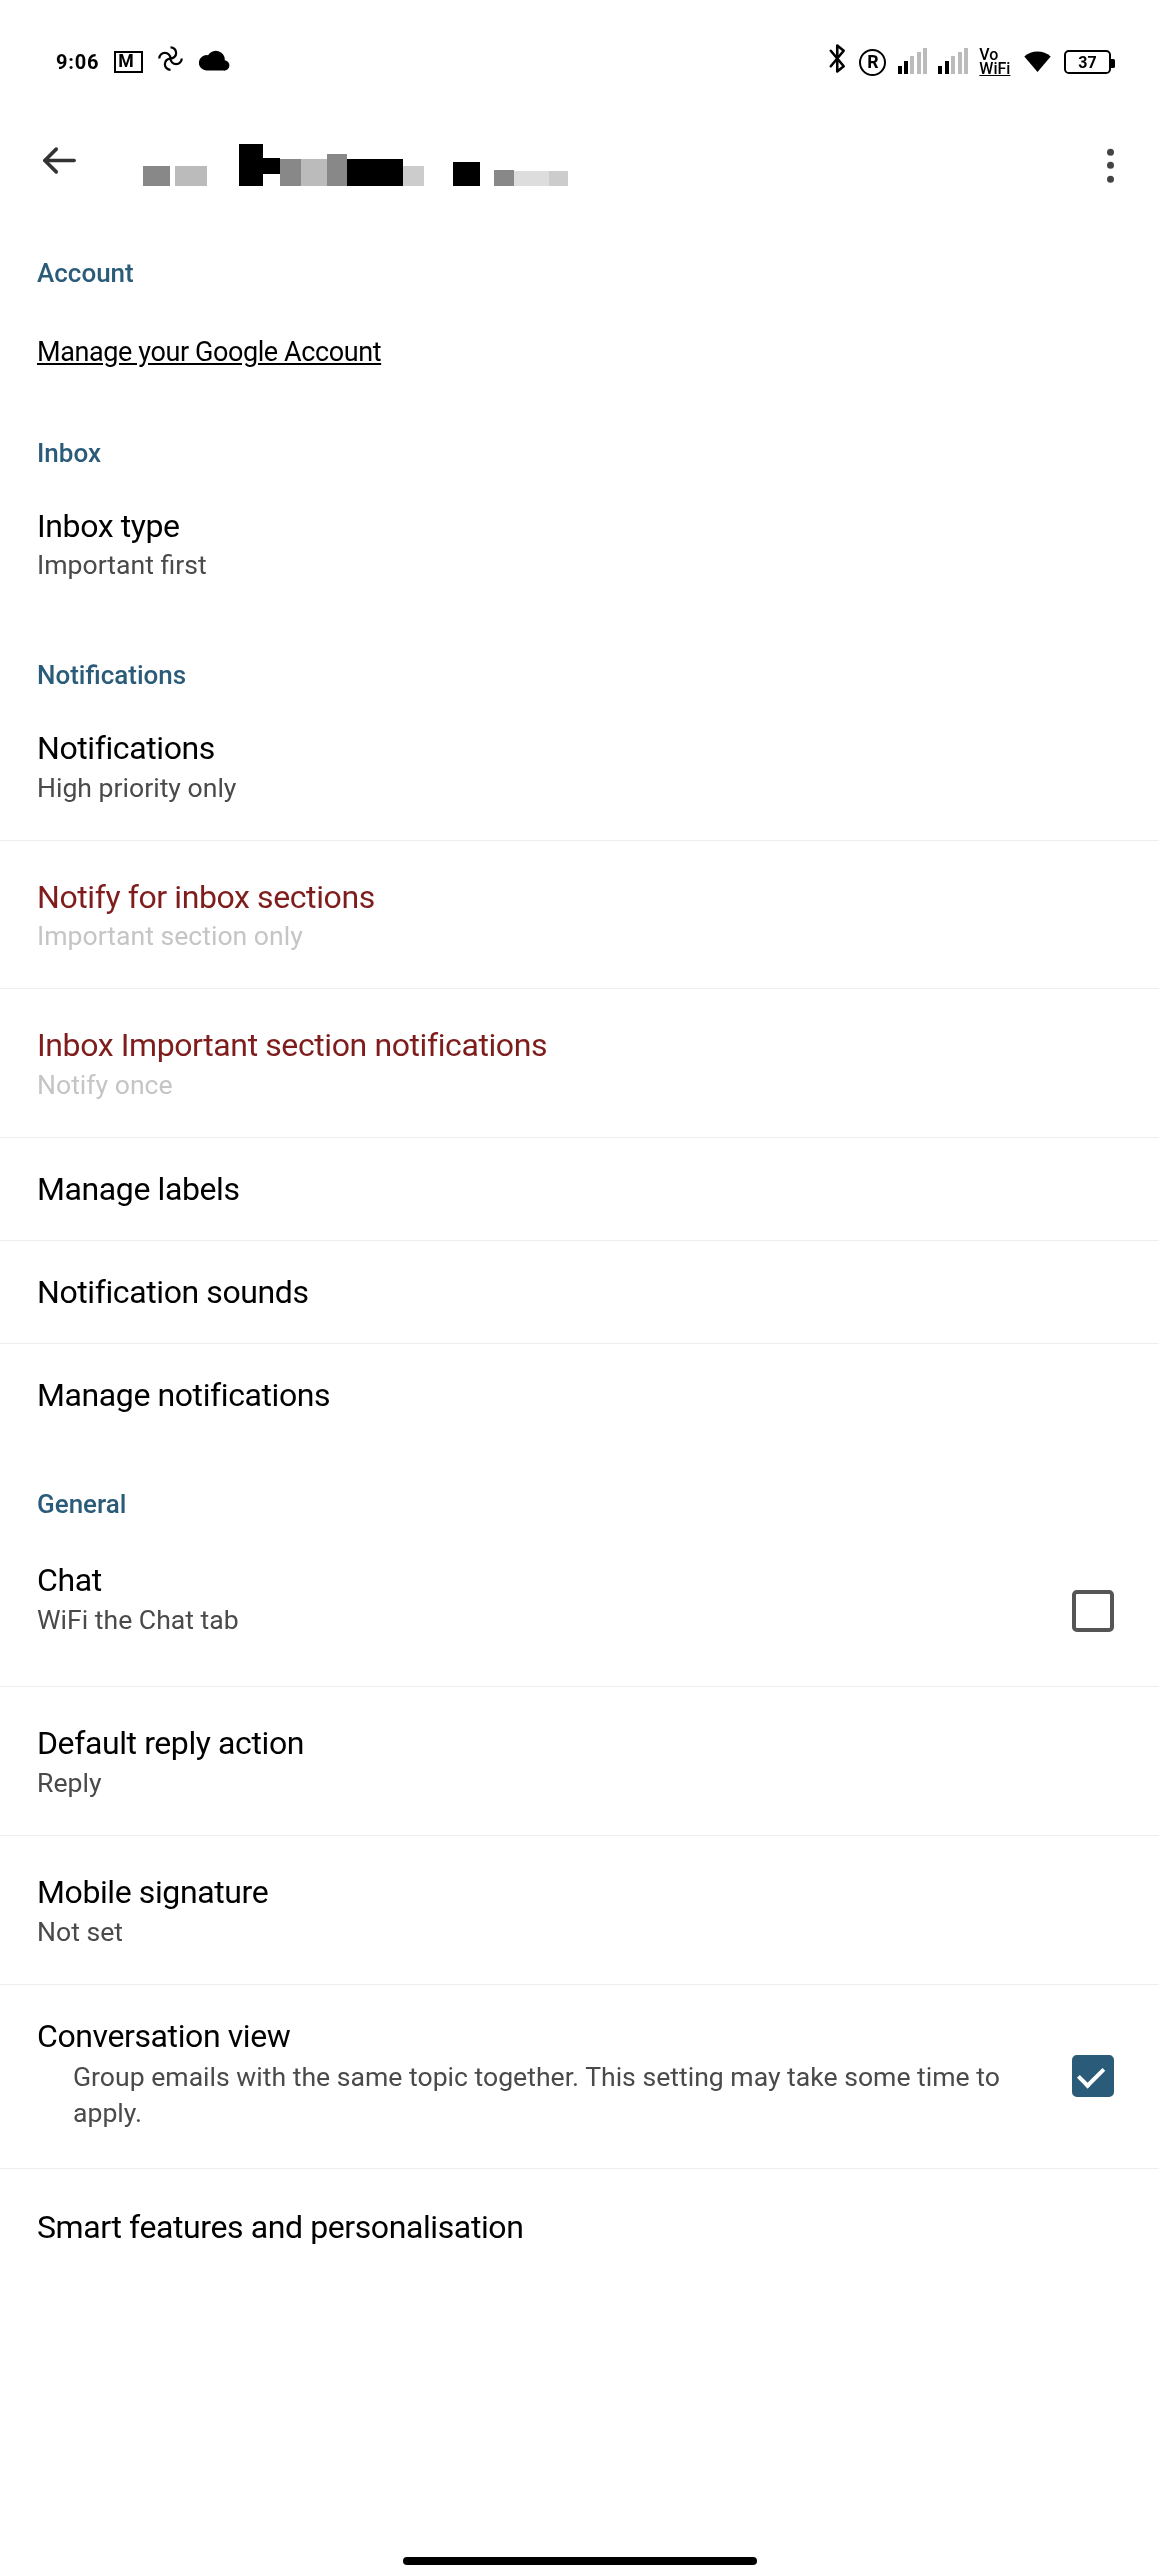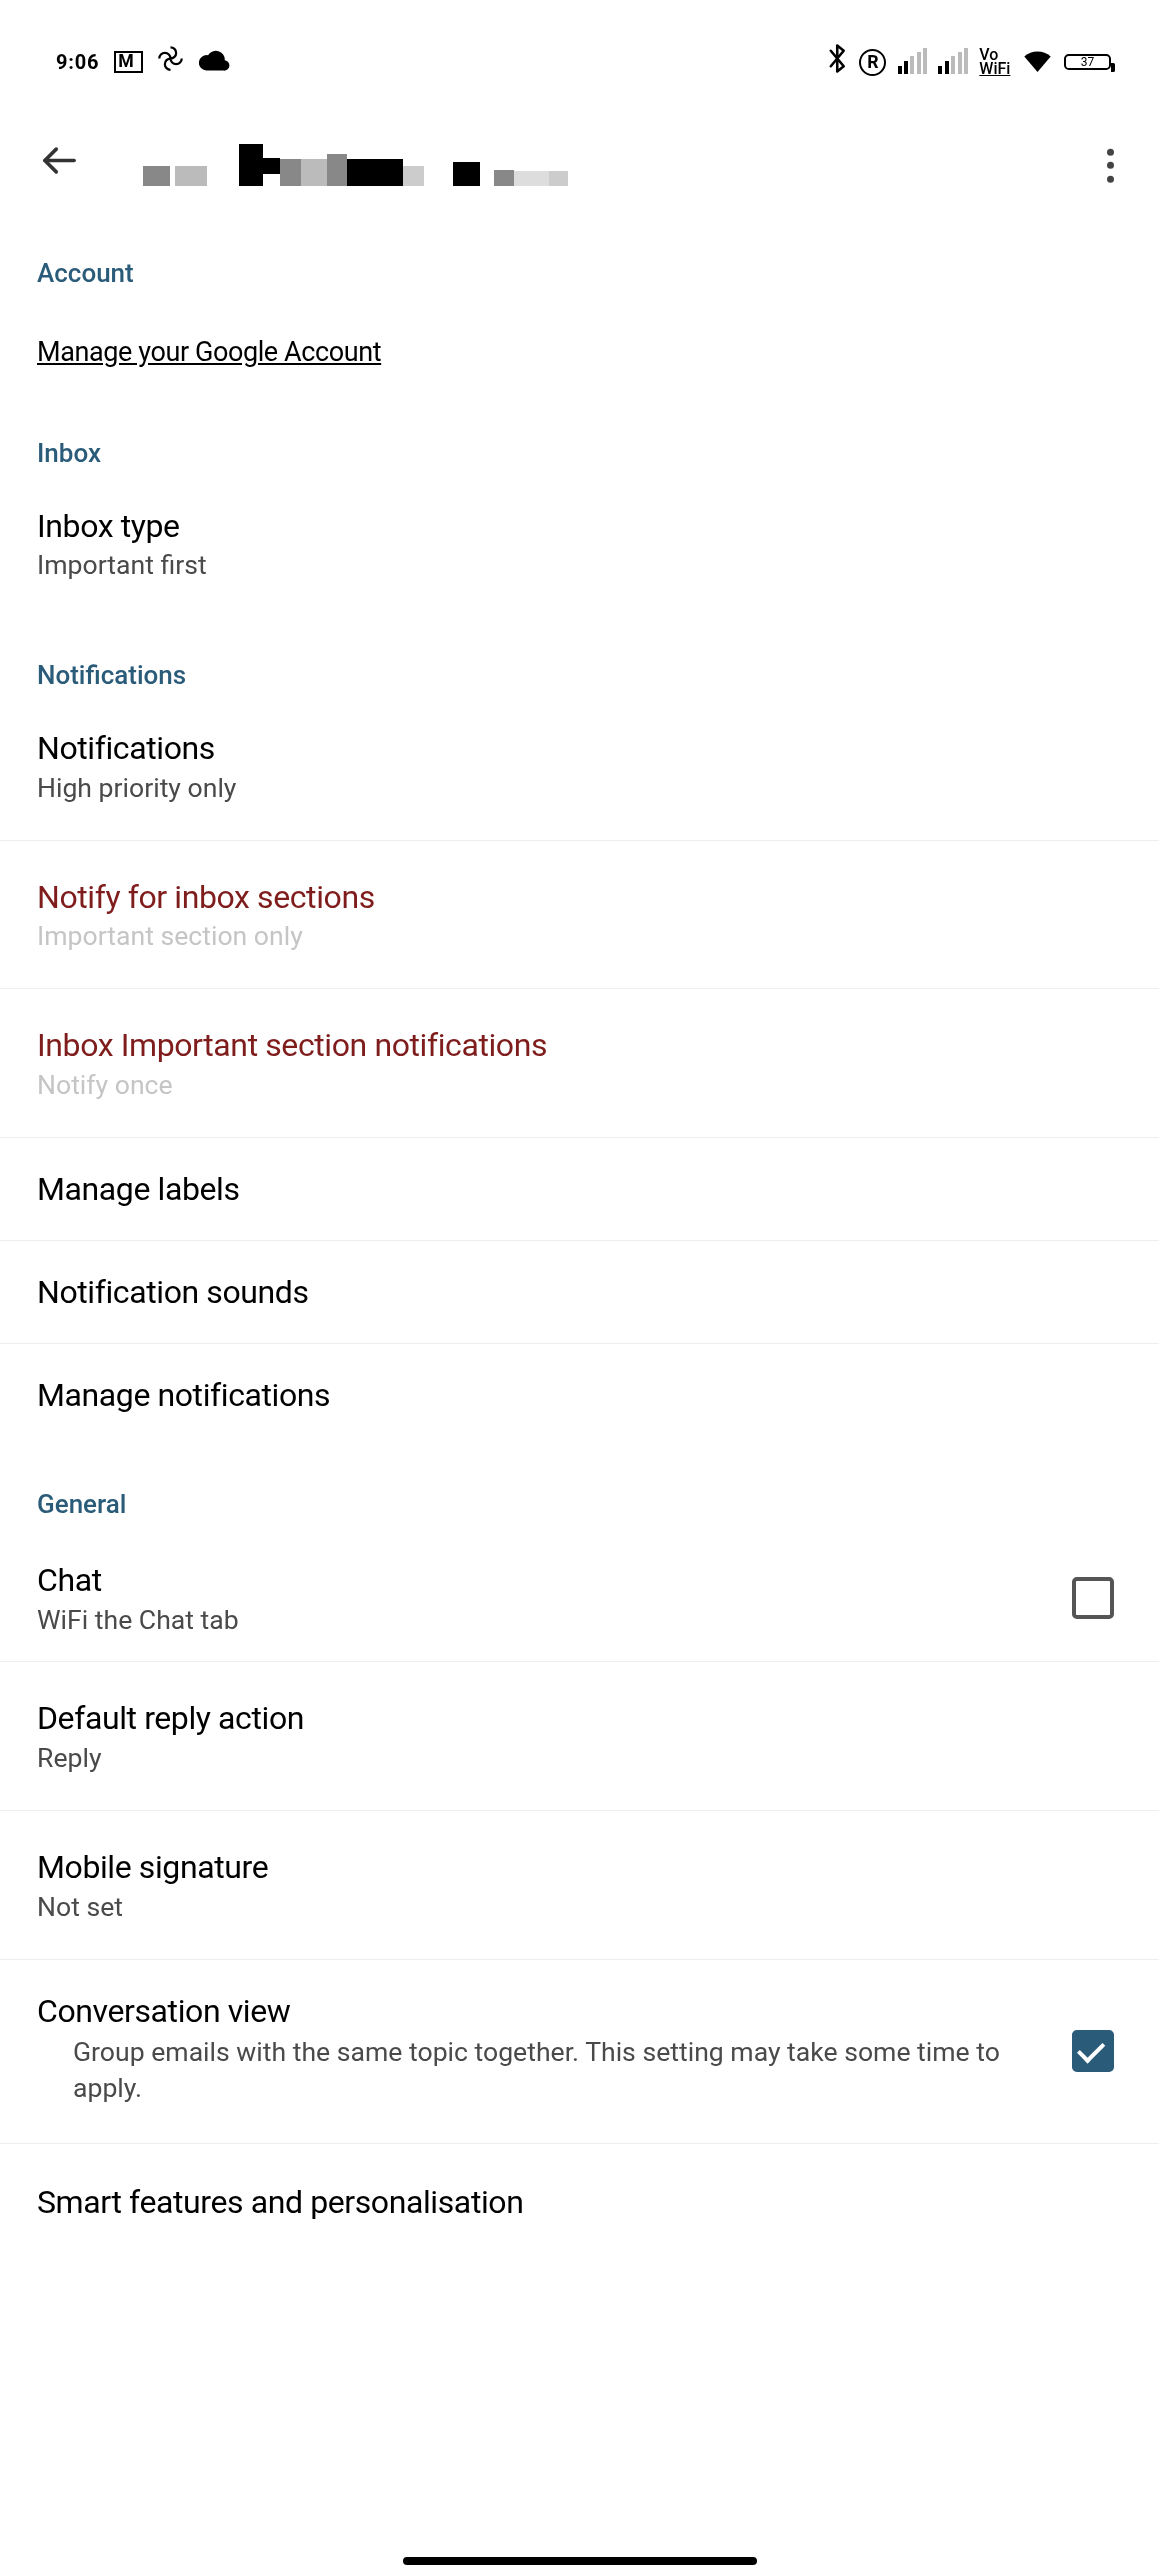--- a/index.html
+++ b/index.html
@@ -44,22 +44,22 @@
      width:27px;height:27px;border:2.4px solid #000;border-radius:50%;
      display:inline-flex;align-items:center;justify-content:center;font-size:17.7px;font-weight:700;
   }
   .signal { display:inline-flex; align-items:flex-end; gap:2.4px; height:24px;}
   .signal span { width:4px; background:#bbb; }
   .signal span.on{ background:#000;}
   .sb1{height:8px}.sb2{height:13px}.sb3{height:17.7px}.sb4{height:22.5px}.sb5{height:26px}
   .vowifi { font-size:16px; line-height:0.9; text-align:left; font-weight:500;}
   .wifi-icon{ font-size:29px;}
   .battery {
-    width:47px;height:16px;border:2.4px solid #000;border-radius:4.8px;position:relative;
-    display:flex;align-items:center;justify-content:center;font-size:12px;font-weight:400;
+    width:47px;height:24px;border:2.4px solid #000;border-radius:4.8px;position:relative;
+    display:flex;align-items:center;justify-content:center;font-size:16px;font-weight:700;
   }
   .battery::after{content:"";position:absolute;right:-5.6px;top:6.4px;width:3.2px;height:9.7px;background:#000;border-radius:0 1.6px 1.6px 0;}
 
   
   .app-bar {
     display:flex; align-items:center;
     padding: 16px 32px 16px 40px;
     height: 121px;
     position:relative;
   }
@@ -240,21 +240,21 @@
   <div class="item-title">Manage labels</div>
 </div>
 <div class="item border-bottom" style="padding:32px 37px">
   <div class="item-title">Notification sounds</div>
 </div>
 <div class="item" style="padding:32px 37px 40px">
   <div class="item-title">Manage notifications</div>
 </div>
 
 <div class="section-header">General</div>
-<div class="item border-bottom" style="padding:26px 37px 26px">
+<div class="item border-bottom" style="padding:26px 37px 51px">
   <div class="item-title">Chat</div>
   <div class="item-sub">WiFi the Chat tab</div>
   <div class="checkbox"></div>
 </div>
 <div class="item border-bottom" style="padding:37px">
   <div class="item-title">Default reply action</div>
   <div class="item-sub">Reply</div>
 </div>
 <div class="item border-bottom" style="padding:37px">
   <div class="item-title">Mobile signature</div>

